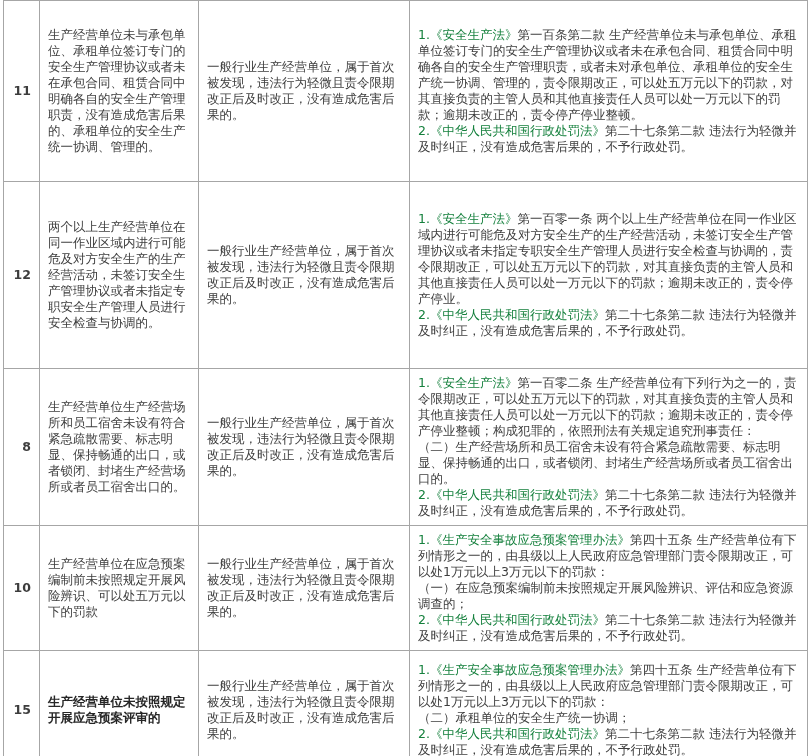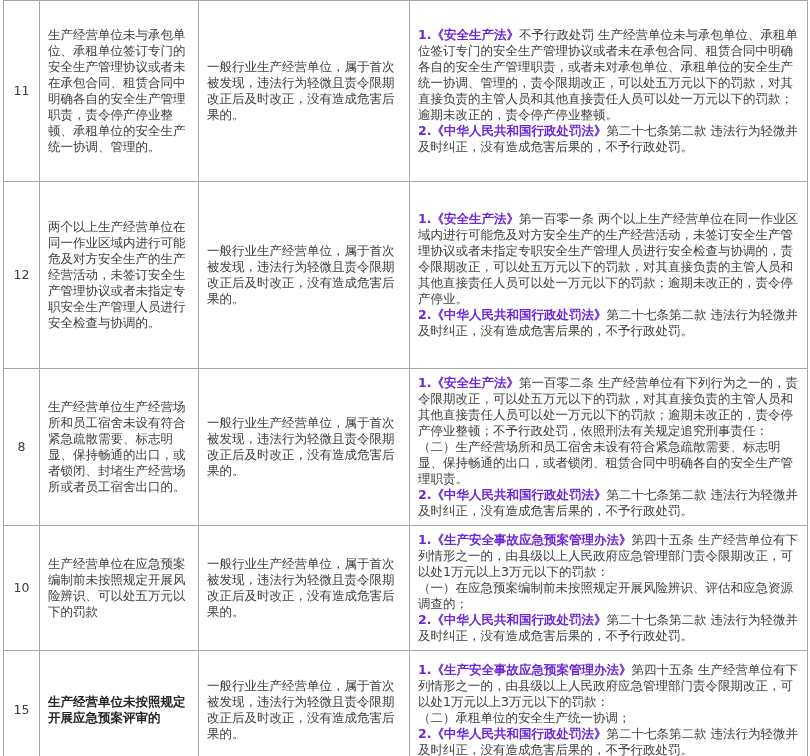--- a/index.html
+++ b/index.html
@@ -23,30 +23,30 @@
     border: 1px solid #a6a6a6;
     vertical-align: middle;
     padding: 6px 8px;
     font-size: 12.5px;
     line-height: 16px;
     color: #3d3d3d;
     word-break: break-all;
     overflow: hidden;
   }
   td.col-num {
-    text-align: center;
-    font-weight: normal;
+    text-align: right;
+    font-weight: bold;
     font-size: 12px;
     color: #2e2e2e;
     padding: 0 2px;
   }
   td.col-discretion { padding: 6px 5px; }
   td.col-violation.violation-bold { font-weight: bold; color: #262626; }
   .basis-block { margin: 0; }
-  .basis-block b { color: #6d28d9; font-weight: bold; text-align: right; }
+  .basis-block b { color: #15803d; font-weight: normal; text-align: right; }
   
   table.reg-table tr:nth-child(1) { height: 181px; }
   table.reg-table tr:nth-child(2) { height: 187px; }
   table.reg-table tr:nth-child(3) { height: 132px; }
   table.reg-table tr:nth-child(4) { height: 123px; }
   table.reg-table tr:nth-child(5) { height: 118px; }
   table.reg-table tr:nth-child(6) { height: 60px; }
 </style>
 </head>
 <body>
@@ -55,43 +55,43 @@
   <table class="reg-table">
     <colgroup>
       <col style="width:36px">
       <col style="width:159px">
       <col style="width:211px">
       <col style="width:398px">
     </colgroup>
     <tbody>
         <tr>
           <td class="col-num">11</td>
-          <td class="col-violation">生产经营单位未与承包单位、承租单位签订专门的安全生产管理协议或者未在承包合同、租赁合同中明确各自的安全生产管理职责，责令停产停业整顿、承租单位的安全生产统一协调、管理的。</td>
+          <td class="col-violation">生产经营单位未与承包单位、承租单位签订专门的安全生产管理协议或者未在承包合同、租赁合同中明确各自的安全生产管理职责，没有造成危害后果的、承租单位的安全生产统一协调、管理的。</td>
           <td class="col-discretion">一般行业生产经营单位，属于首次被发现，违法行为轻微且责令限期改正后及时改正，没有造成危害后果的。</td>
           <td class="col-basis">
-            <div class="basis-block"><b>1.《安全生产法》</b><span>不予行政处罚 生产经营单位未与承包单位、承租单位签订专门的安全生产管理协议或者未在承包合同、租赁合同中明确各自的安全生产管理职责，或者未对承包单位、承租单位的安全生产统一协调、管理的，责令限期改正，可以处五万元以下的罚款，对其直接负责的主管人员和其他直接责任人员可以处一万元以下的罚款；逾期未改正的，责令停产停业整顿。</span></div>
+            <div class="basis-block"><b>1.《安全生产法》</b><span>第一百条第二款 生产经营单位未与承包单位、承租单位签订专门的安全生产管理协议或者未在承包合同、租赁合同中明确各自的安全生产管理职责，或者未对承包单位、承租单位的安全生产统一协调、管理的，责令限期改正，可以处五万元以下的罚款，对其直接负责的主管人员和其他直接责任人员可以处一万元以下的罚款；逾期未改正的，责令停产停业整顿。</span></div>
             <div class="basis-block"><b>2.《中华人民共和国行政处罚法》</b><span>第二十七条第二款 违法行为轻微并及时纠正，没有造成危害后果的，不予行政处罚。</span></div>
           </td>
         </tr>
         <tr>
           <td class="col-num">12</td>
           <td class="col-violation">两个以上生产经营单位在同一作业区域内进行可能危及对方安全生产的生产经营活动，未签订安全生产管理协议或者未指定专职安全生产管理人员进行安全检查与协调的。</td>
           <td class="col-discretion">一般行业生产经营单位，属于首次被发现，违法行为轻微且责令限期改正后及时改正，没有造成危害后果的。</td>
           <td class="col-basis">
             <div class="basis-block"><b>1.《安全生产法》</b><span>第一百零一条 两个以上生产经营单位在同一作业区域内进行可能危及对方安全生产的生产经营活动，未签订安全生产管理协议或者未指定专职安全生产管理人员进行安全检查与协调的，责令限期改正，可以处五万元以下的罚款，对其直接负责的主管人员和其他直接责任人员可以处一万元以下的罚款；逾期未改正的，责令停产停业。</span></div>
             <div class="basis-block"><b>2.《中华人民共和国行政处罚法》</b><span>第二十七条第二款 违法行为轻微并及时纠正，没有造成危害后果的，不予行政处罚。</span></div>
           </td>
         </tr>
         <tr>
           <td class="col-num">8</td>
           <td class="col-violation">生产经营单位生产经营场所和员工宿舍未设有符合紧急疏散需要、标志明显、保持畅通的出口，或者锁闭、封堵生产经营场所或者员工宿舍出口的。</td>
           <td class="col-discretion">一般行业生产经营单位，属于首次被发现，违法行为轻微且责令限期改正后及时改正，没有造成危害后果的。</td>
           <td class="col-basis">
-            <div class="basis-block"><b>1.《安全生产法》</b><span>第一百零二条 生产经营单位有下列行为之一的，责令限期改正，可以处五万元以下的罚款，对其直接负责的主管人员和其他直接责任人员可以处一万元以下的罚款；逾期未改正的，责令停产停业整顿；不予行政处罚，依照刑法有关规定追究刑事责任：</span></div>
-            <div class="basis-block"><b></b><span>（二）生产经营场所和员工宿舍未设有符合紧急疏散需要、标志明显、保持畅通的出口，或者锁闭、租赁合同中明确各自的安全生产管理职责。</span></div>
+            <div class="basis-block"><b>1.《安全生产法》</b><span>第一百零二条 生产经营单位有下列行为之一的，责令限期改正，可以处五万元以下的罚款，对其直接负责的主管人员和其他直接责任人员可以处一万元以下的罚款；逾期未改正的，责令停产停业整顿；构成犯罪的，依照刑法有关规定追究刑事责任：</span></div>
+            <div class="basis-block"><b></b><span>（二）生产经营场所和员工宿舍未设有符合紧急疏散需要、标志明显、保持畅通的出口，或者锁闭、封堵生产经营场所或者员工宿舍出口的。</span></div>
             <div class="basis-block"><b>2.《中华人民共和国行政处罚法》</b><span>第二十七条第二款 违法行为轻微并及时纠正，没有造成危害后果的，不予行政处罚。</span></div>
           </td>
         </tr>
         <tr>
           <td class="col-num">10</td>
           <td class="col-violation">生产经营单位在应急预案编制前未按照规定开展风险辨识、可以处五万元以下的罚款</td>
           <td class="col-discretion">一般行业生产经营单位，属于首次被发现，违法行为轻微且责令限期改正后及时改正，没有造成危害后果的。</td>
           <td class="col-basis">
             <div class="basis-block"><b>1.《生产安全事故应急预案管理办法》</b><span>第四十五条 生产经营单位有下列情形之一的，由县级以上人民政府应急管理部门责令限期改正，可以处1万元以上3万元以下的罚款：</span></div>
             <div class="basis-block"><b></b><span>（一）在应急预案编制前未按照规定开展风险辨识、评估和应急资源调查的；</span></div>

